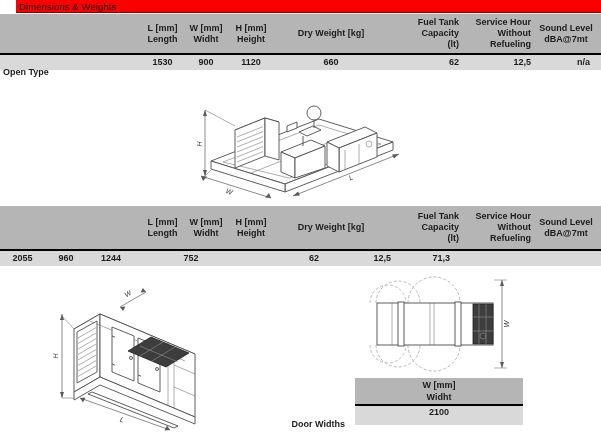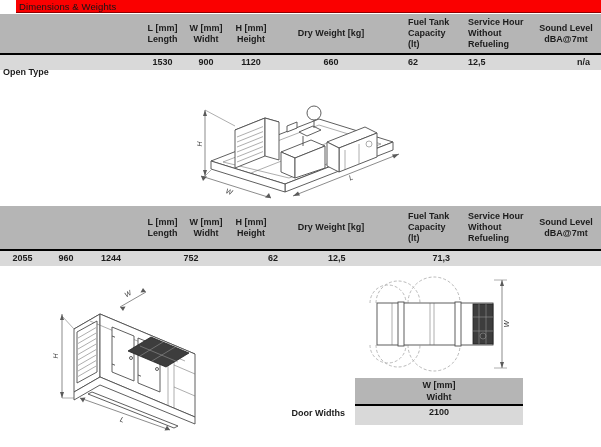--- a/index.html
+++ b/index.html
@@ -23,34 +23,34 @@
   }
   .t2 .spec-header{height:43px;}
   .spec-row{display:flex; background:#d9d9d9; height:15px; align-items:center;}
   .cell{box-sizing:border-box; display:flex; flex-direction:column; justify-content:center;}
   .cell span{display:block; font-size:9px; font-weight:bold; line-height:11px;}
   .spec-row .cell{font-size:9px; font-weight:bold; line-height:15px; display:block;}
   .c-label{width:140px; padding-left:3px; text-align:left;margin-top:20px;}
   .c-l{width:45px;} .c-w{width:42px;} .c-h{width:48px;} .c-dry{width:112px;}
   .c-fuel{width:72px; padding-left:21px;} .c-svc{width:72px; padding-left:9px;}
   .c-snd{width:70px;}
-  .a-c{text-align:center;} .a-l{text-align:left;} .a-r{text-align:right; padding-right:11px;}
+  .a-c{text-align:center;} .a-l{text-align:right;} .a-r{text-align:right; padding-right:11px;}
   
   .door-table{position:absolute; left:355px; top:378px; width:168px;}
   .door-header{
     background:#b5b5b5; border-bottom:2px solid #000; height:26px;
     display:flex; flex-direction:column; justify-content:center; text-align:center;
   }
   .door-header span{font-size:9px; font-weight:bold; line-height:12px;}
   .door-row{
     background:#d9d9d9; height:19px; text-align:center;
     font-size:9px; font-weight:bold; line-height:13px;
   }
   .door-label{
-    position:absolute; left:230px; top:408px; width:115px; text-align:right;
+    position:absolute; left:230px; top:419px; width:115px; text-align:right;
     font-size:9px; font-weight:bold;
   }
   
   .drw{position:absolute;}
   .drw-open{left:193px; top:80px;}
   .drw-canopy{left:28px; top:270px;}
   .drw-top{left:362px; top:276px;}
   svg{display:block;}
   .ln{fill:none; stroke:#4d4d4d; stroke-width:0.9;}
   .lnf{fill:#ffffff; stroke:#4d4d4d; stroke-width:0.9;}

